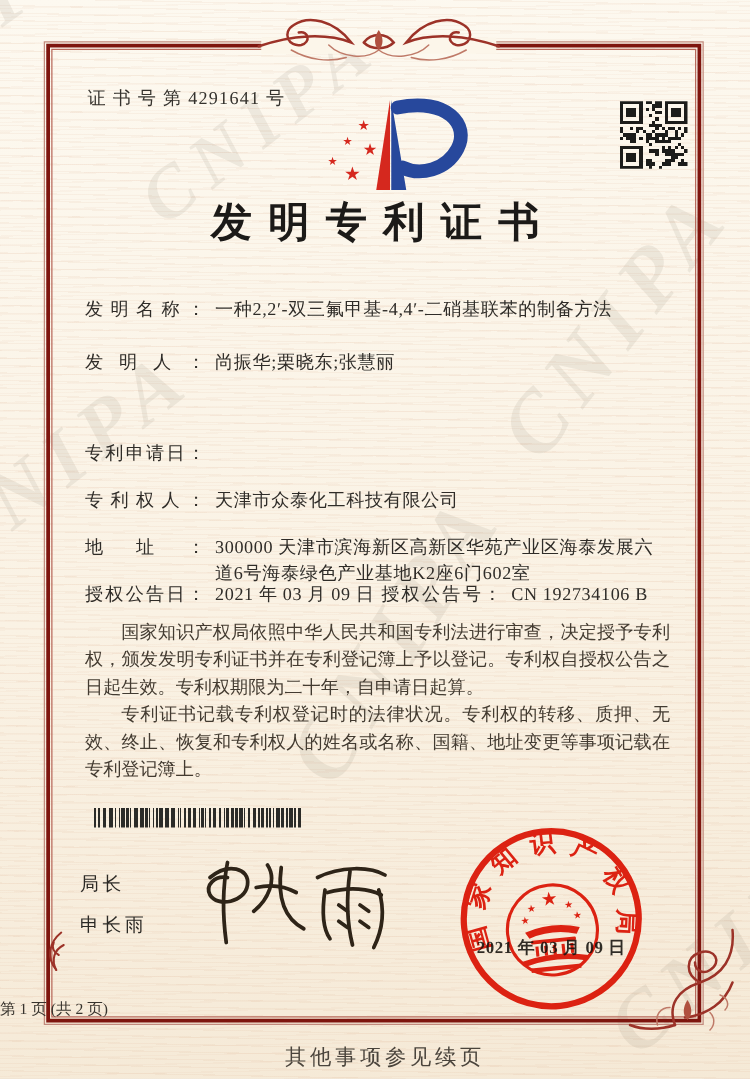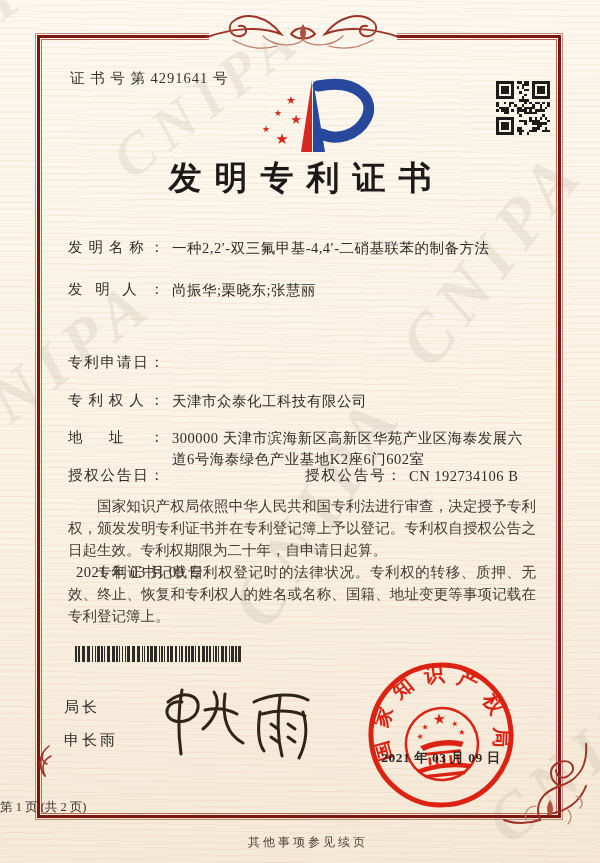--- a/index.html
+++ b/index.html
@@ -27,21 +27,21 @@
   .val{flex:1;margin-left:8px;letter-spacing:0.5px;line-height:21px;}
   .pair{position:absolute;top:0;display:flex;}
   .paras{position:absolute;left:68px;right:64px;top:495px;z-index:3;
          font-size:14.5px;line-height:22px;text-align:justify;color:#433b31;}
   .paras p{margin:0;text-indent:2em;}
   .director{left:64px;font-family:Liberation Serif, serif;
             font-size:15px;letter-spacing:3px;color:#2b2925;}
   .sealdate{left:366px;top:749px;width:150px;text-align:center;font-size:13.5px;
             font-weight:bold;color:rgba(20,17,12,0.88);z-index:5;letter-spacing:0.5px;}
   .footer{left:0;right:0;top:799px;font-size:12.5px;color:#37332d;}
-  .note{left:16px;right:0;top:834px;text-align:center;font-size:12px;letter-spacing:3px;color:#4a443c;}
+  .note{left:16px;right:0;top:834px;text-align:center;font-size:17px;letter-spacing:3px;color:#4a443c;}
   .seal{z-index:4;transform:rotate(-6deg);}
   svg{display:block;}
 </style>
 </head>
 <body>
 
 <div class="page">
 
   <span class="wm" style="left:-150px;top:-18px;transform:rotate(-36deg);">CNIPA</span>
   <span class="wm" style="left:96px;top:64px;transform:rotate(-38deg);font-size:58px;">CNIPA</span>
@@ -336,21 +336,21 @@
   </div>
   <div class="row" style="top:391px">
     <span class="lbl">专利权人：</span>
     <span class="val">天津市众泰化工科技有限公司</span>
   </div>
   <div class="row" style="top:428px">
     <span class="lbl">地址：</span>
     <span class="val">300000 天津市滨海新区高新区华苑产业区海泰发展六道6号海泰绿色产业基地K2座6门602室</span>
   </div>
   <div class="row" style="top:466px;height:20px;">
-    <span class="pair" style="left:0;flex-direction:column;">
+    <span class="pair" style="left:0;">
       <span class="lbl">授权公告日：</span>
       <span class="val">2021 年 03 月 09 日</span>
     </span>
     <span class="pair" style="left:237px;">
       <span class="lbl">授权公告号：</span>
       <span class="val">CN 192734106 B</span>
     </span>
   </div>
 
   <div class="paras">

